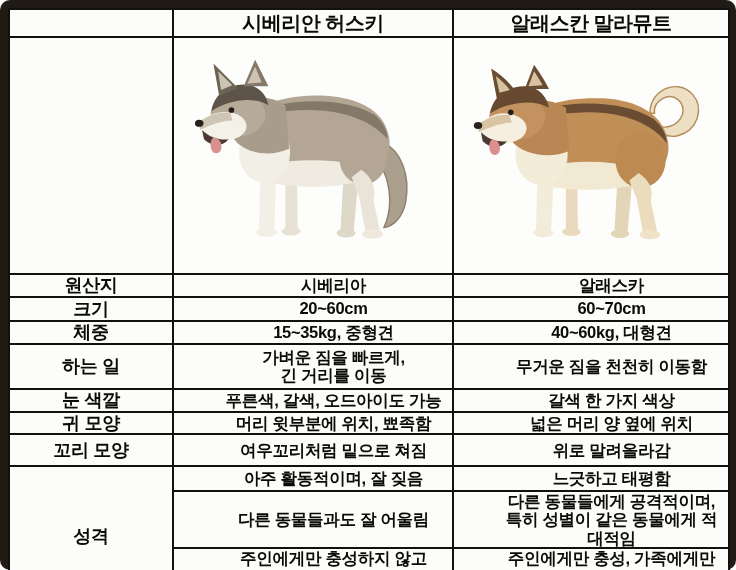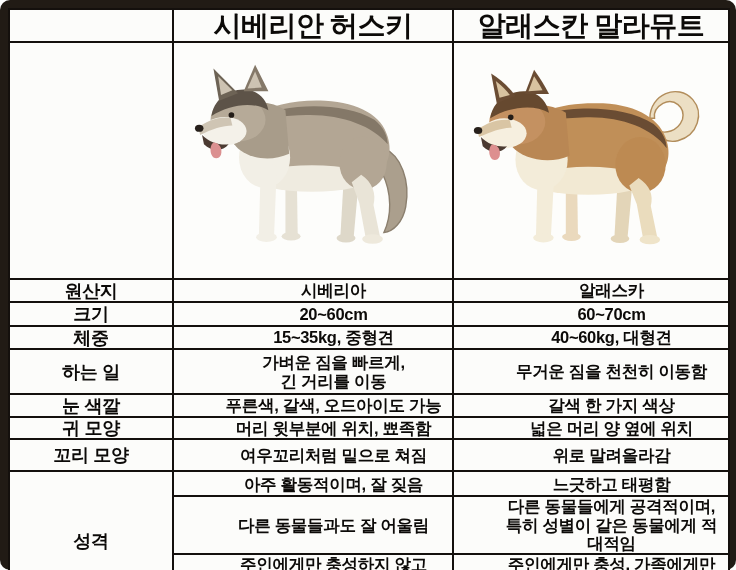--- a/index.html
+++ b/index.html
@@ -27,21 +27,21 @@
     text-align: center;
     vertical-align: middle;
     color: #0c0a08;
     font-weight: 700;
     white-space: pre-line;
     line-height: 1.12;
     padding: 0 3px;
     overflow: hidden;
     letter-spacing: -0.3px;
   }
-  td.hdr   { font-size: 28px; font-weight: 900; letter-spacing: -0.5px; font-family: Liberation Serif, serif; }
+  td.hdr   { font-size: 20px; font-weight: 900; letter-spacing: -0.5px; }
   td.lbl   { font-size: 18px; }
   td.val   { font-size: 16.5px; padding-left: 44px; }
   td.img-cell { padding: 0; background: #fdfdfb; }
   .dog-wrap { width: 100%; height: 100%; display: flex; align-items: center; justify-content: center; }
   .dog-wrap svg { width: 92%; height: 94%; }
 </style>
 </head>
 <body>
 
 <div class="frame">

